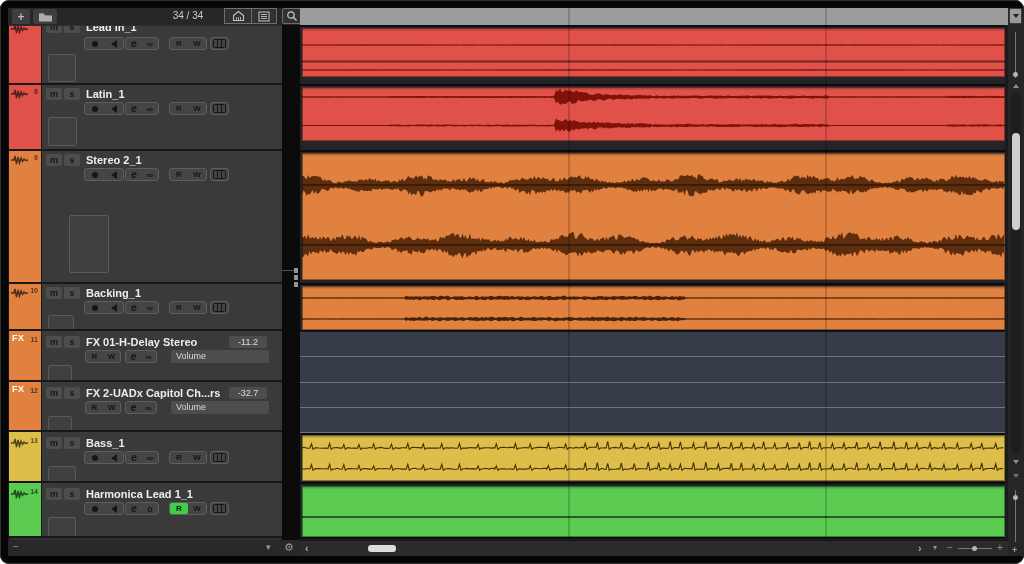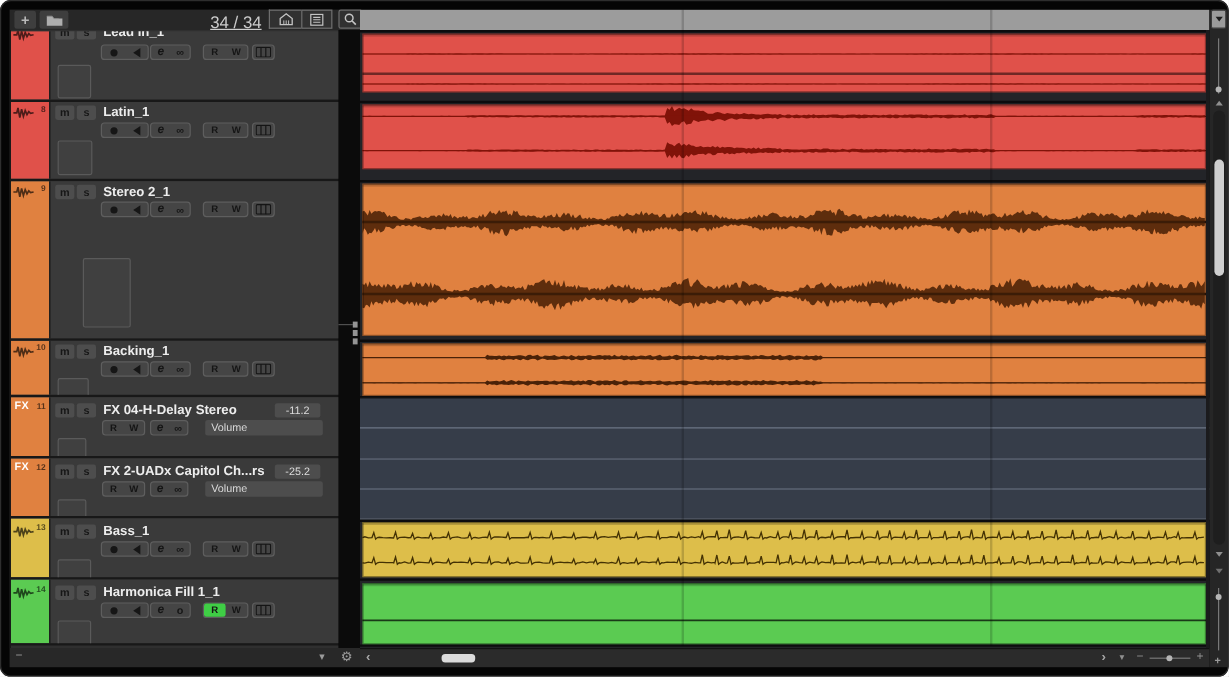--- a/index.html
+++ b/index.html
@@ -3,21 +3,21 @@
 <meta charset="utf-8">
 <style>
   html,body{margin:0;padding:0;background:#ffffff;}
   body{font-family:"Liberation Sans","DejaVu Sans",sans-serif;}
   .window{position:relative;width:1024px;height:564px;background:#050505;border-radius:9px;overflow:hidden;box-shadow:inset 0 0 0 1px #2e2e2e;}
   .abs{position:absolute;}
   
   .tb{position:absolute;left:8px;top:8px;width:292px;height:17px;background:#272727;}
   .tb .btn{position:absolute;top:1px;height:15px;background:#3e3e3e;border-radius:2px;display:flex;align-items:center;justify-content:center;color:#b8b8b8;font-size:12px;font-weight:bold;}
   .tb .obtn{position:absolute;top:0px;height:16px;background:#313131;border:1px solid #6e6e6e;box-sizing:border-box;display:flex;align-items:center;justify-content:center;}
-  .counter{position:absolute;left:150px;top:2px;width:60px;text-align:right;font-size:14px;color:#cccccc;text-decoration:underline;}
+  .counter{position:absolute;left:150px;top:2px;width:60px;text-align:center;font-size:10px;color:#cccccc;}
   
   #tracklist{position:absolute;left:8px;top:25px;width:274px;height:515px;background:#2f2f2f;overflow:hidden;border-left:1px solid #141414;}
   .trow{position:absolute;left:0;width:274px;background:#3a3a3a;border-bottom:2px solid #181818;box-sizing:border-box;overflow:hidden;}
   .strip{position:absolute;left:0;top:0;bottom:0;width:32px;}
   .tnum{position:absolute;right:3px;top:3px;font-size:7px;font-weight:bold;color:rgba(0,0,0,.62);}
   .fxlab{position:absolute;left:3px;top:2px;font-size:9px;font-weight:bold;color:#ffffff;letter-spacing:.5px;}
   .tbody{position:absolute;left:32px;top:0;right:0;bottom:0;border-left:1px solid #161616;}
   .nrow{position:absolute;left:0;width:100%;height:13px;}
   .ms{position:absolute;top:0;width:16px;height:12px;background:#4d4d4d;border-radius:2px;color:#161616;font-size:9px;font-weight:bold;text-align:center;line-height:12px;cursor:default;}
   .tname{position:absolute;left:44px;top:0;font-size:11px;font-weight:bold;color:#ededed;white-space:nowrap;}
@@ -259,21 +259,21 @@
       </div>
       <div class="trow" style="top: 306px; height: 51px;">
         <div class="strip" style="background: rgb(224, 129, 64);">
           <span class="fxlab" style="top: 2px;">FX</span>
           <span class="tnum" style="top: 5px;">11</span>
         </div>
         <div class="tbody">
           <div class="nrow" style="top: 5px;">
             <div class="ms" style="left: 4px;">m</div>
             <div class="ms" style="left: 22px;">s</div>
-            <span class="tname">FX 04-H-Delay Stereo</span>
+            <span class="tname">FX 01-H-Delay Stereo</span>
             <div class="badge">-11.2</div>
           </div>
           <div class="brow" style="top: 19px;">
             <div class="grp" style="left: 43px; width: 36px;">
               <div class="gcell">R</div>
               <div class="gcell">W</div>
             </div>
             <div class="grp" style="left: 83px; width: 32px;">
               <div class="gcell eg">e</div>
               <div class="gcell lnk">∞</div>
@@ -286,21 +286,21 @@
       <div class="trow" style="top: 357px; height: 50px;">
         <div class="strip" style="background: rgb(224, 129, 64);">
           <span class="fxlab" style="top: 2px;">FX</span>
           <span class="tnum" style="top: 5px;">12</span>
         </div>
         <div class="tbody">
           <div class="nrow" style="top: 5px;">
             <div class="ms" style="left: 4px;">m</div>
             <div class="ms" style="left: 22px;">s</div>
             <span class="tname">FX 2-UADx Capitol Ch...rs</span>
-            <div class="badge">-25.2</div>
+            <div class="badge">-32.7</div>
           </div>
           <div class="brow" style="top: 19px;">
             <div class="grp" style="left: 43px; width: 36px;">
               <div class="gcell">R</div>
               <div class="gcell">W</div>
             </div>
             <div class="grp" style="left: 83px; width: 32px;">
               <div class="gcell eg">e</div>
               <div class="gcell lnk">∞</div>
             </div>
@@ -355,21 +355,21 @@
         <div class="strip" style="background: rgb(91, 203, 82);">
           <svg width="18" height="12" style="position:absolute;left:2px;top:5px">
             <path d="M0,6 L3,6 4,2 5.5,10 7,3 8.5,9 10,4 11.5,7.5 13,5 14.5,6.5 17,6" fill="none" stroke="rgba(0,0,0,.65)" stroke-width="1.4"></path>
           </svg>
           <span class="tnum" style="top: 5px;">14</span>
         </div>
         <div class="tbody">
           <div class="nrow" style="top: 5px;">
             <div class="ms" style="left: 4px;">m</div>
             <div class="ms" style="left: 22px;">s</div>
-            <span class="tname">Harmonica Fill 1_1</span>
+            <span class="tname">Harmonica Lead 1_1</span>
           </div>
           <div class="brow" style="top: 19px;">
             <div class="grp" style="left: 42px; width: 40px;">
               <div class="gcell">
                 <span class="dotg"></span>
               </div>
               <div class="gcell">
                 <span class="triL"></span>
               </div>
             </div>

